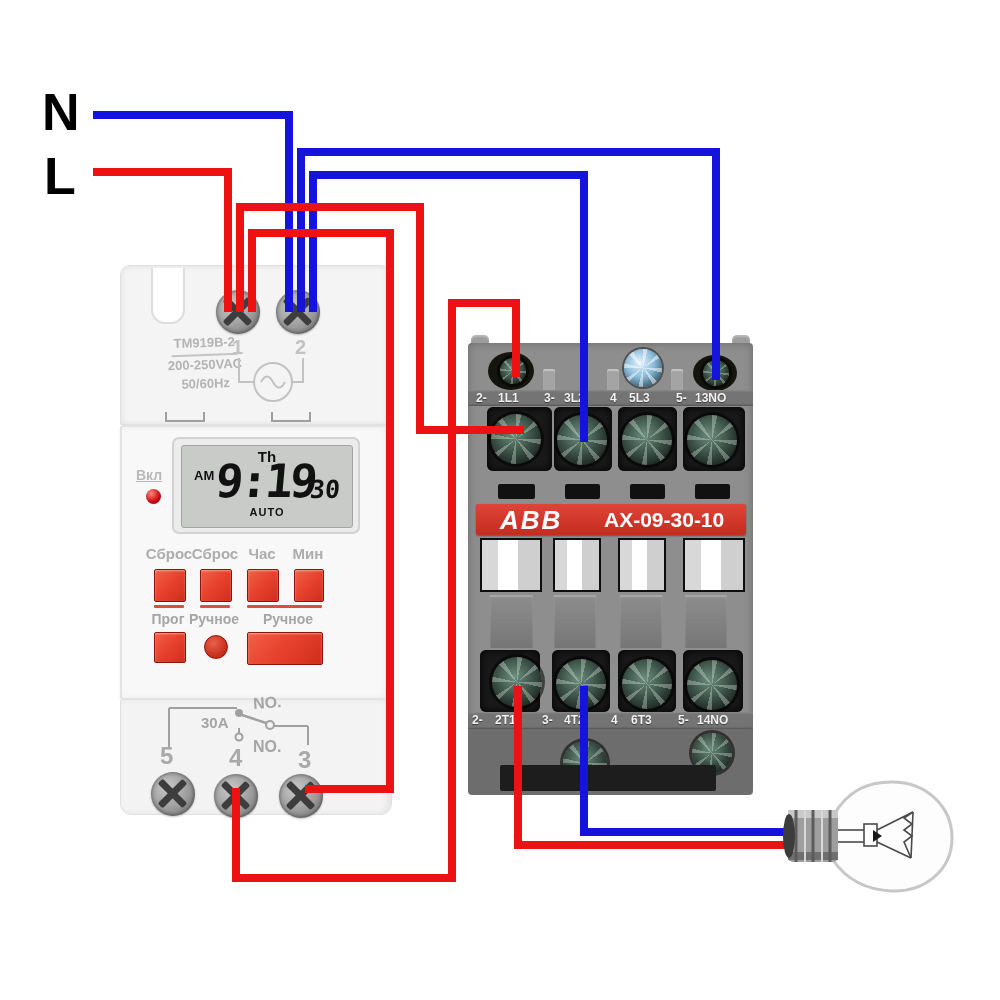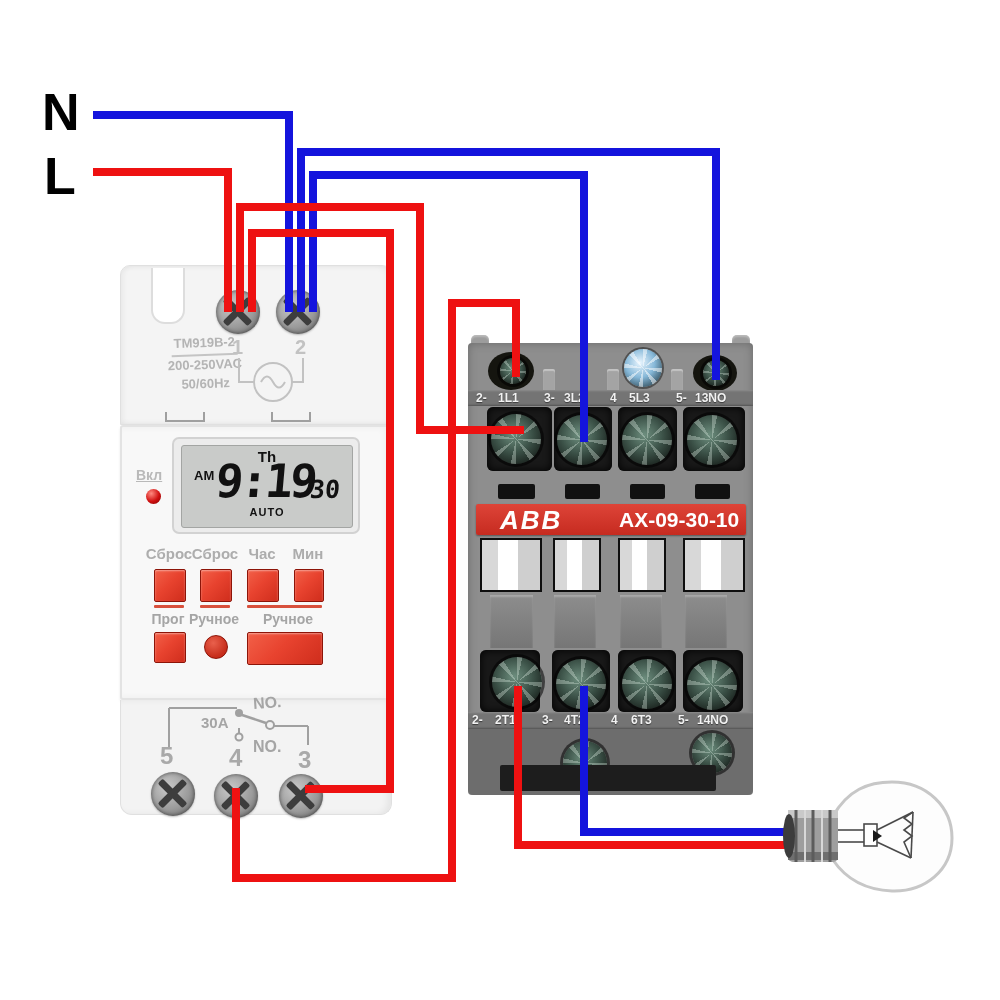--- a/index.html
+++ b/index.html
@@ -208,21 +208,21 @@
       <div class="abs screwC" style="left:154px;top:72px;width:50px;height:50px;"></div>
       <div class="abs screwC" style="left:219px;top:72px;width:50px;height:50px;"></div>
 
       <div class="abs c-slot" style="left:30px;top:141px;width:37px;height:15px;"></div>
       <div class="abs c-slot" style="left:97px;top:141px;width:35px;height:15px;"></div>
       <div class="abs c-slot" style="left:162px;top:141px;width:35px;height:15px;"></div>
       <div class="abs c-slot" style="left:227px;top:141px;width:35px;height:15px;"></div>
 
       <div class="abs c-stripe" style="left:8px;top:161px;width:270px;height:31px;">
         <div class="abs abb-logo" style="left:24px;top:1px;">ABB</div>
-        <div class="abs abb-model" style="left:128px;top:4px;margin-left:15px;">AX-09-30-10</div>
+        <div class="abs abb-model" style="left:128px;top:4px;">AX-09-30-10</div>
       </div>
 
       <div class="abs c-whitebtn" style="left:12px;top:195px;width:62px;height:54px;"></div>
       <div class="abs c-whitebtn" style="left:85px;top:195px;width:48px;height:54px;"></div>
       <div class="abs c-whitebtn" style="left:150px;top:195px;width:48px;height:54px;"></div>
       <div class="abs c-whitebtn" style="left:215px;top:195px;width:62px;height:54px;"></div>
 
       <div class="abs c-graytab" style="left:22px;top:252px;width:43px;height:53px;"></div>
       <div class="abs c-graytab" style="left:86px;top:252px;width:42px;height:53px;"></div>
       <div class="abs c-graytab" style="left:152px;top:252px;width:42px;height:53px;"></div>

